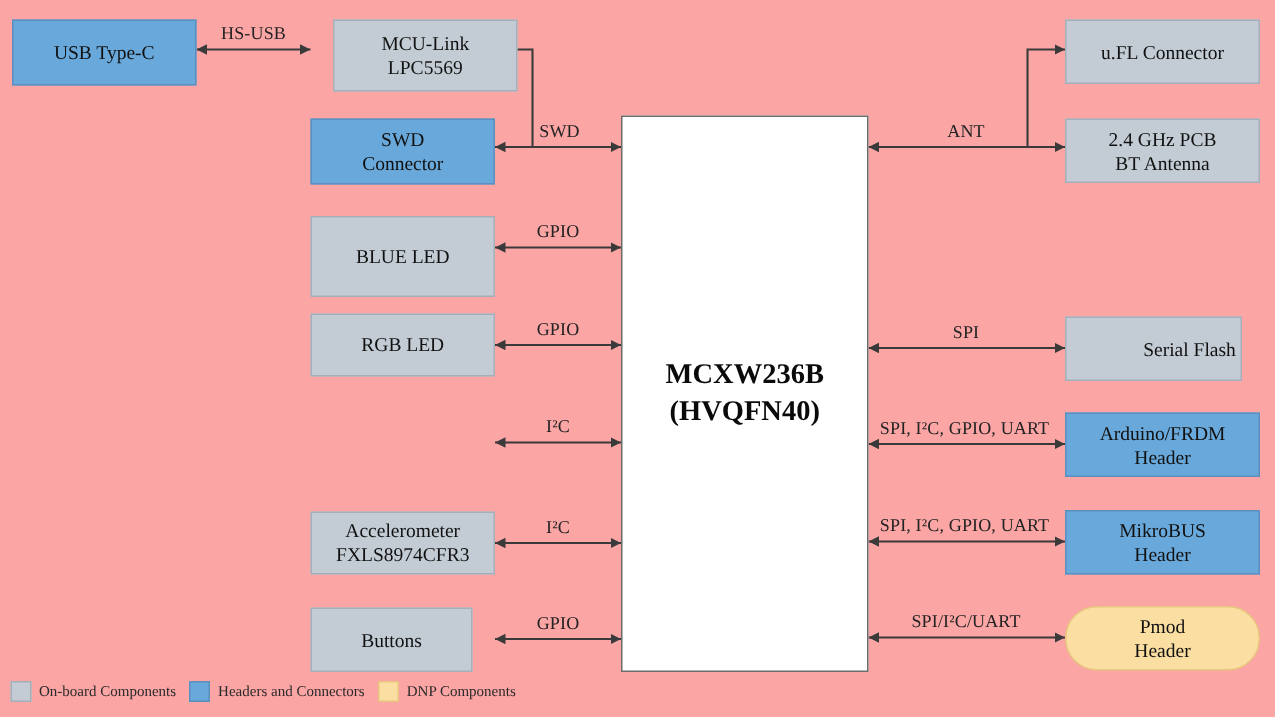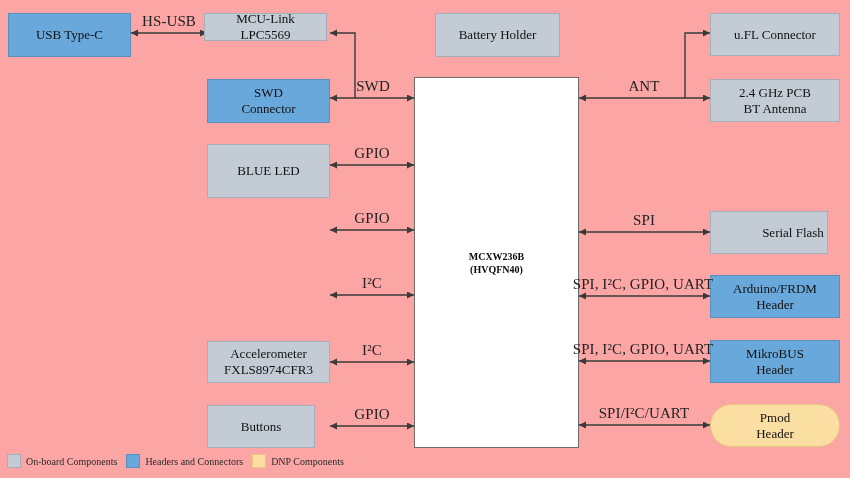--- a/index.html
+++ b/index.html
@@ -14,24 +14,24 @@
   }
   .box-label { white-space:pre-line; font-size:13px; line-height:1.22; }
   .blue   { background:#69A8DA; border:1px solid #5B8FBF; }
   .gray   { background:#C3CCD5; border:1px solid #A4AFB9; }
   .orange { background:#FBDEA2; border:1px solid #E8C57E; }
   .chip {
     position:absolute; left:414px; top:77px; width:165px; height:371px;
     background:#ffffff; border:1px solid #6b6b6b; box-sizing:border-box;
     display:flex; align-items:center; justify-content:center; text-align:center;
   }
-  .chip-label { font-weight:bold; font-size:10px; line-height:1.3; color:#0a0a0a; white-space:pre-line; }
+  .chip-label { font-weight:bold; font-size:19px; line-height:1.3; color:#0a0a0a; white-space:pre-line; }
   .bus-label {
     position:absolute; transform:translate(-50%,-100%);
-    font-size:15px; color:#232323; white-space:nowrap; letter-spacing:0.1px;
+    font-size:12px; color:#232323; white-space:nowrap; letter-spacing:0.1px;
   }
   .legend {
     position:absolute; left:7px; top:454px; display:flex; align-items:center;
   }
   .legend-item { display:flex; align-items:center; margin-right:9px; }
   .swatch { width:14px; height:14px; box-sizing:border-box; margin-right:5px; }
   .legend-label { font-size:10px; color:#2a2a2a; white-space:nowrap; }
 </style>
 </head>
 <body>
@@ -58,42 +58,42 @@
       <path d="M579,232 H710" marker-start="url(#ah)" marker-end="url(#ah)"></path>
       <path d="M579,296 H710" marker-start="url(#ah)" marker-end="url(#ah)"></path>
       <path d="M579,361 H710" marker-start="url(#ah)" marker-end="url(#ah)"></path>
       <path d="M579,425 H710" marker-start="url(#ah)" marker-end="url(#ah)"></path>
     </g>
   </svg>
 
   <div class="box blue" style="left:8px;top:13px;width:123px;height:44px;">
     <span class="box-label">USB Type-C</span>
   </div>
-  <div class="box gray" style="left:204px;top:13px;width:123px;height:28px;">
+  <div class="box gray" style="left:222px;top:13px;width:123px;height:48px;">
     <span class="box-label">MCU-Link
 LPC5569</span>
   </div>
   <div class="box blue" style="left:207px;top:79px;width:123px;height:44px;">
     <span class="box-label">SWD
 Connector</span>
   </div>
   <div class="box gray" style="left:207px;top:144px;width:123px;height:54px;">
     <span class="box-label">BLUE LED</span>
   </div>
+  <div class="box gray" style="left:207px;top:209px;width:123px;height:42px;">
+    <span class="box-label">RGB LED</span>
+  </div>
   <div class="box gray" style="left:207px;top:341px;width:123px;height:42px;">
     <span class="box-label">Accelerometer
 FXLS8974CFR3</span>
   </div>
   <div class="box gray" style="left:207px;top:405px;width:108px;height:43px;">
     <span class="box-label">Buttons</span>
   </div>
 
-  <div class="box gray" style="left:435px;top:13px;width:125px;height:44px;">
-    <span class="box-label">Battery Holder</span>
-  </div>
   <div class="chip">
     <span class="chip-label">MCXW236B
 (HVQFN40)</span>
   </div>
 
   <div class="box gray" style="left:710px;top:13px;width:130px;height:43px;">
     <span class="box-label">u.FL Connector</span>
   </div>
   <div class="box gray" style="left:710px;top:79px;width:130px;height:43px;">
     <span class="box-label">2.4 GHz PCB

